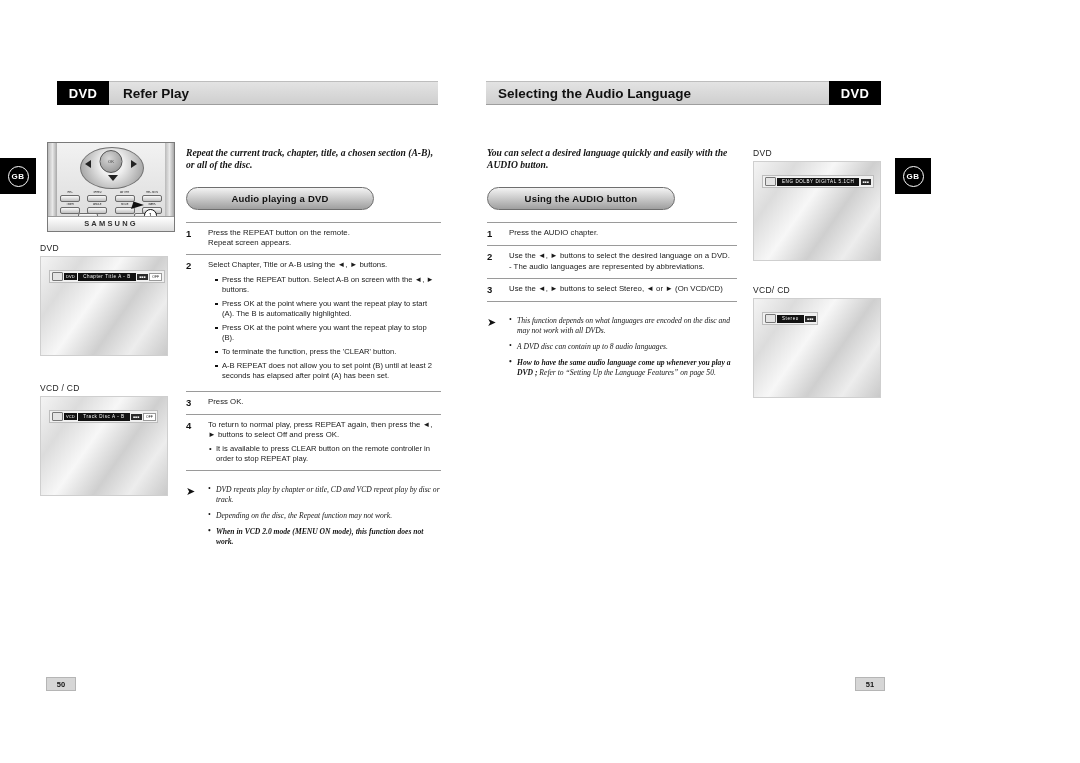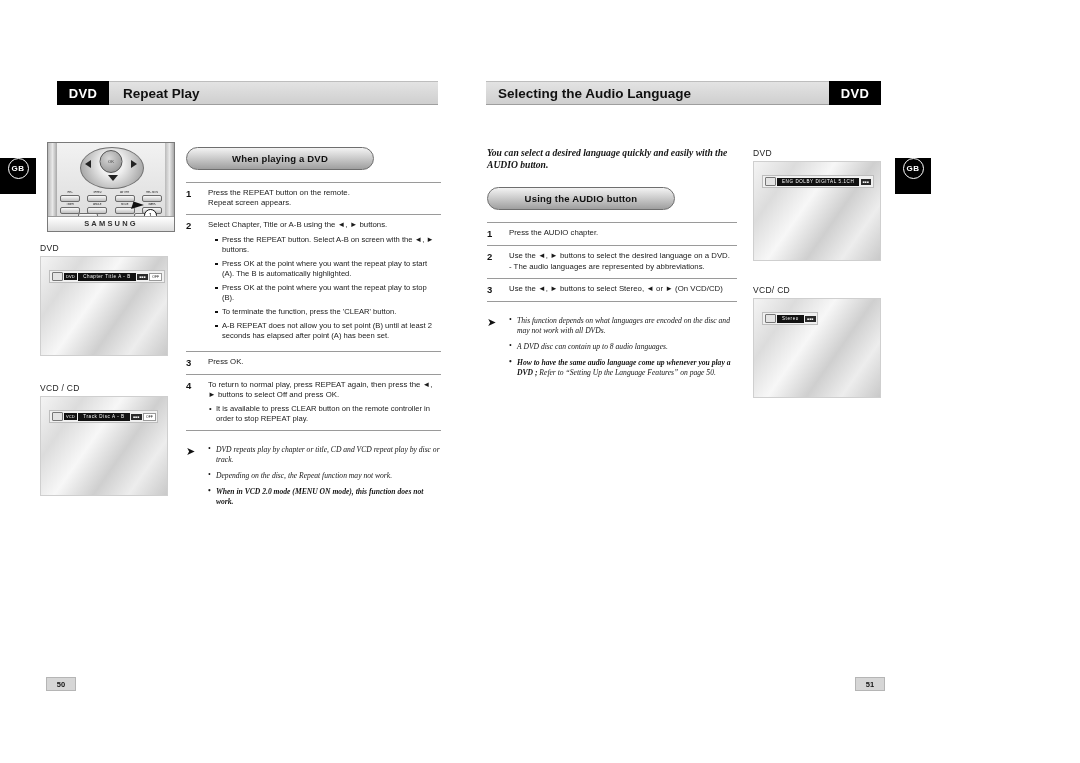--- a/index.html
+++ b/index.html
@@ -23,21 +23,21 @@
     display:flex;align-items:center;padding-left:14px;
     font-weight:bold;font-size:13.5px;color:#111;
   }
   #hdr-left{left:57px;top:81px;width:381px;}
   #hdr-right{left:486px;top:81px;width:395px;}
   #hdr-right .bar{border-right:none;padding-left:12px;}
 
   
   .gbtab{
     position:absolute;background:#000;width:36px;height:36px;
-    display:flex;align-items:flex-start;justify-content:center;
+    display:flex;align-items:center;justify-content:center;
   }
   .gbtab .ring{
     width:19px;height:19px;border:1.3px solid #fff;border-radius:50%;
     color:#fff;font-size:8px;font-weight:bold;
     display:flex;align-items:center;justify-content:center;letter-spacing:.4px;
   }
   #gb-left{left:0px;top:158px;}
   #gb-right{left:895px;top:158px;}
 
   
@@ -143,21 +143,21 @@
   #pg-left{left:46px;top:677px;}
   #pg-right{left:855px;top:677px;}
 </style>
 </head>
 <body>
 
 <div class="page">
 
   <div class="hdr" id="hdr-left">
     <div class="badge">DVD</div>
-    <div class="bar">Repeat Play</div>
+    <div class="bar">Refer Play</div>
   </div>
 
   <div class="gbtab" id="gb-left">
     <div class="ring">GB</div>
   </div>
 
   <div class="remote">
     <div class="side l"></div>
     <div class="side r"></div>
     <div class="dpad">
@@ -238,21 +238,22 @@
         <div class="ic"></div>
         <div class="tag">VCD</div>
         <div class="field">Track    Disc    A - B</div>
         <div class="chip">■■■</div>
         <div class="off">OFF</div>
       </div>
     </div>
   </div>
 
   <div class="col" id="col-left">
-    <div class="pill">When playing a DVD</div>
+    <div class="lead">Repeat the current track, chapter, title, a chosen section (A-B), or all of the disc.</div>
+    <div class="pill">Audio playing a DVD</div>
 
     <table class="steps">
       <tbody>
           <tr>
         <td class="num">1</td>
         <td class="txt" style="white-space:pre-line">Press the REPEAT button on the remote.
 Repeat screen appears.</td>
       </tr>
       <tr>
         <td class="num">2</td>

